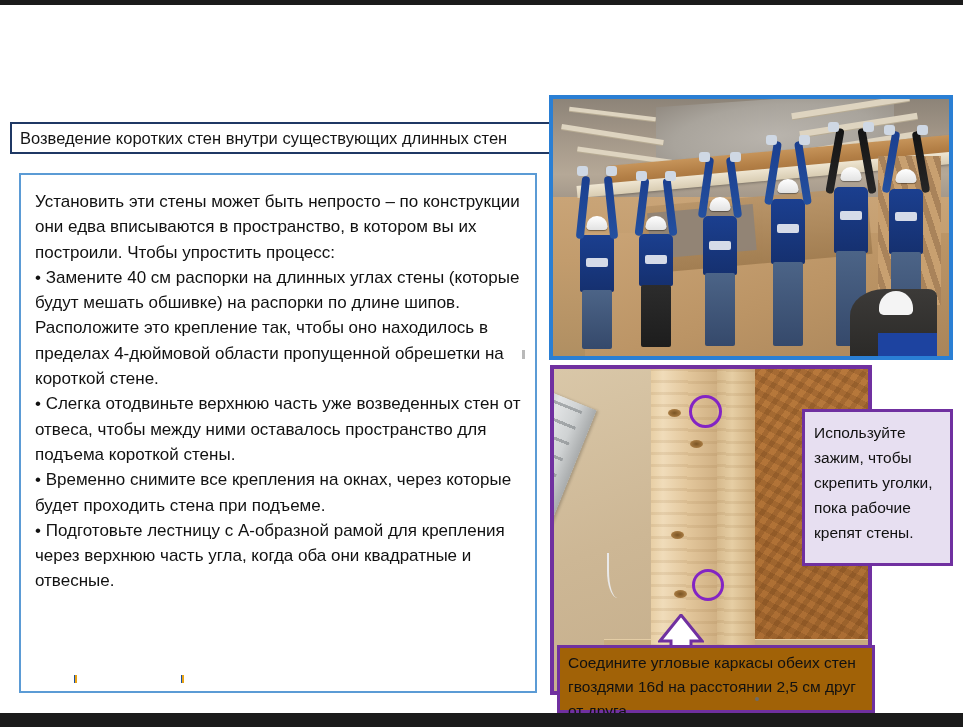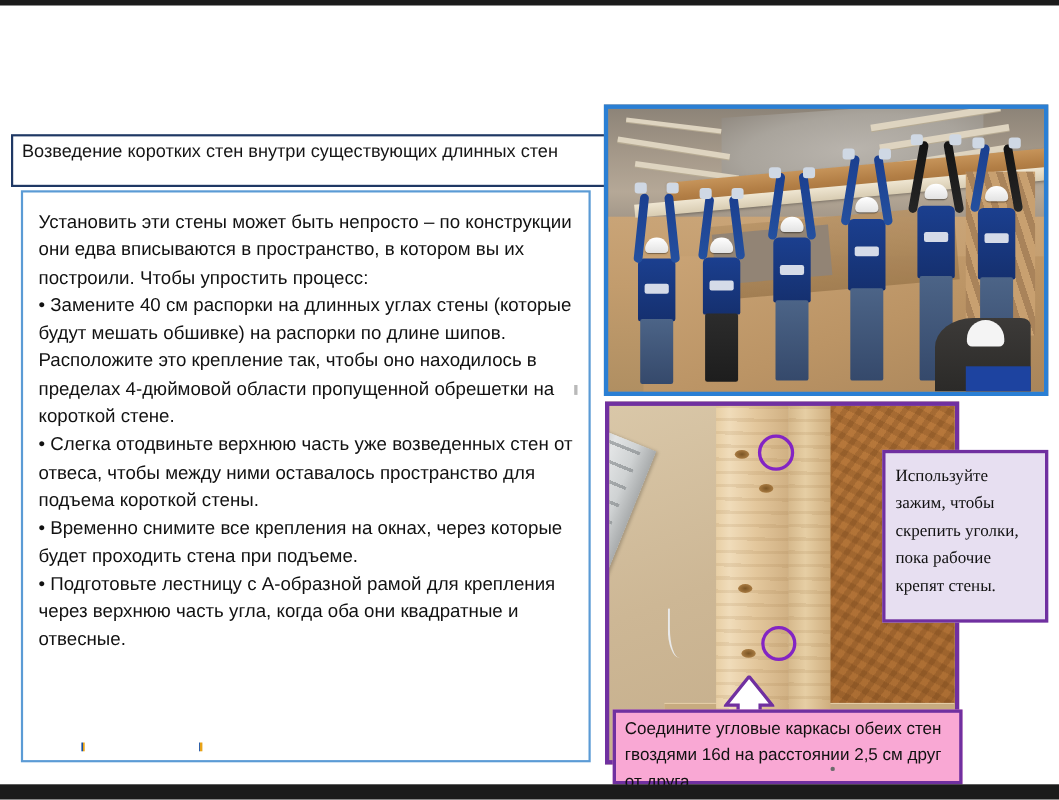--- a/index.html
+++ b/index.html
@@ -30,21 +30,21 @@
     border:1px solid #9bb7d6;pointer-events:none;
   }
   .title-text{
     font-size:46px;color:#0a0a0a;font-weight:400;
     letter-spacing:0.5px;line-height:1;white-space:nowrap;
     font-family:"Liberation Sans", sans-serif;
   }
 
   
   .subtitle-box{
-    position:absolute;left:10px;top:122px;width:570px;height:48px;
+    position:absolute;left:10px;top:122px;width:570px;height:32px;
     background:#ffffff;border:2px solid #1f3864;box-sizing:border-box;
     padding:3px 6px 0 8px;
   }
   .subtitle-text{
     font-size:16.5px;color:#151515;line-height:22px;
   }
 
   
   .body-box{
     position:absolute;left:19px;top:173px;width:518px;height:520px;
@@ -155,28 +155,27 @@
   .circle-marker{position:absolute;border:3px solid #8324c4;border-radius:50%;}
   .cm1{left:43%;top:8%;width:27px;height:27px;}
   .cm2{left:44%;top:62%;width:26px;height:26px;}
   .pb-arrow{position:absolute;left:33%;bottom:6%;width:46px;height:58px;}
 
   
   .callout-right{
     position:absolute;left:802px;top:409px;width:151px;height:157px;
     background:#e7dff1;border:3px solid #7030a0;box-sizing:border-box;
     padding:8px 6px 0 9px;
-    font-family:Liberation Serif, serif;
   }
   .callout-right .txt{font-size:15.5px;color:#111;line-height:25px;}
 
   
   .callout-bottom{
     position:absolute;left:557px;top:645px;width:318px;height:68px;
-    background:#f9a8d4;border:3px solid #7030a0;box-sizing:border-box;
+    background:#a16207;border:3px solid #7030a0;box-sizing:border-box;
     padding:3px 6px 0 8px;
   }
   .callout-bottom .txt{font-size:15.5px;color:#111;line-height:24px;}
   .dot-artifact{position:absolute;left:755px;top:697px;width:4px;height:4px;background:#6b6b6b;border-radius:50%;}
   .dot-artifact2{position:absolute;left:522px;top:350px;width:3px;height:9px;background:#b9b9b9;}
 </style>
 </head>
 <body>
 
 <div class="slide">

